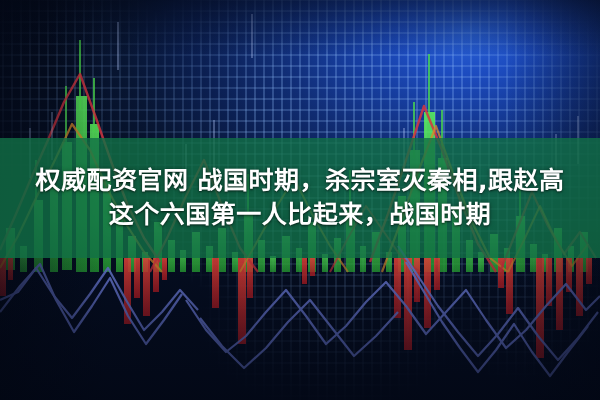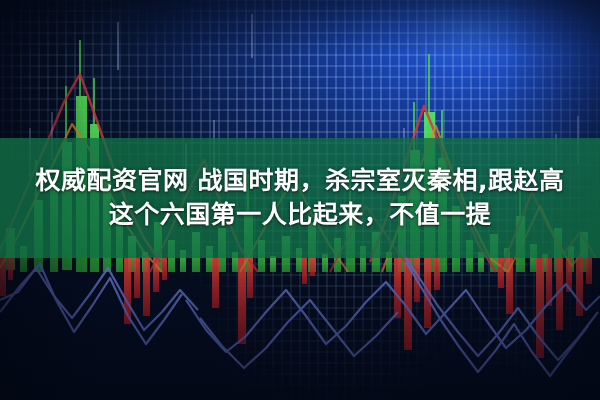--- a/index.html
+++ b/index.html
@@ -266,16 +266,16 @@
       <line x1="118" y1="22" x2="118" y2="70"></line>
     </g>
   </svg>
 
   <div class="layer bg-vignette"></div>
 
   <div class="green-band"></div>
 
   <div class="headline">
     <div class="headline-line">权威配资官网 战国时期，杀宗室灭秦相,跟赵高</div>
-    <div class="headline-line">这个六国第一人比起来，不值一提</div>
+    <div class="headline-line">这个六国第一人比起来，战国时期</div>
   </div>
 
 </div>
 
 </body></html>

